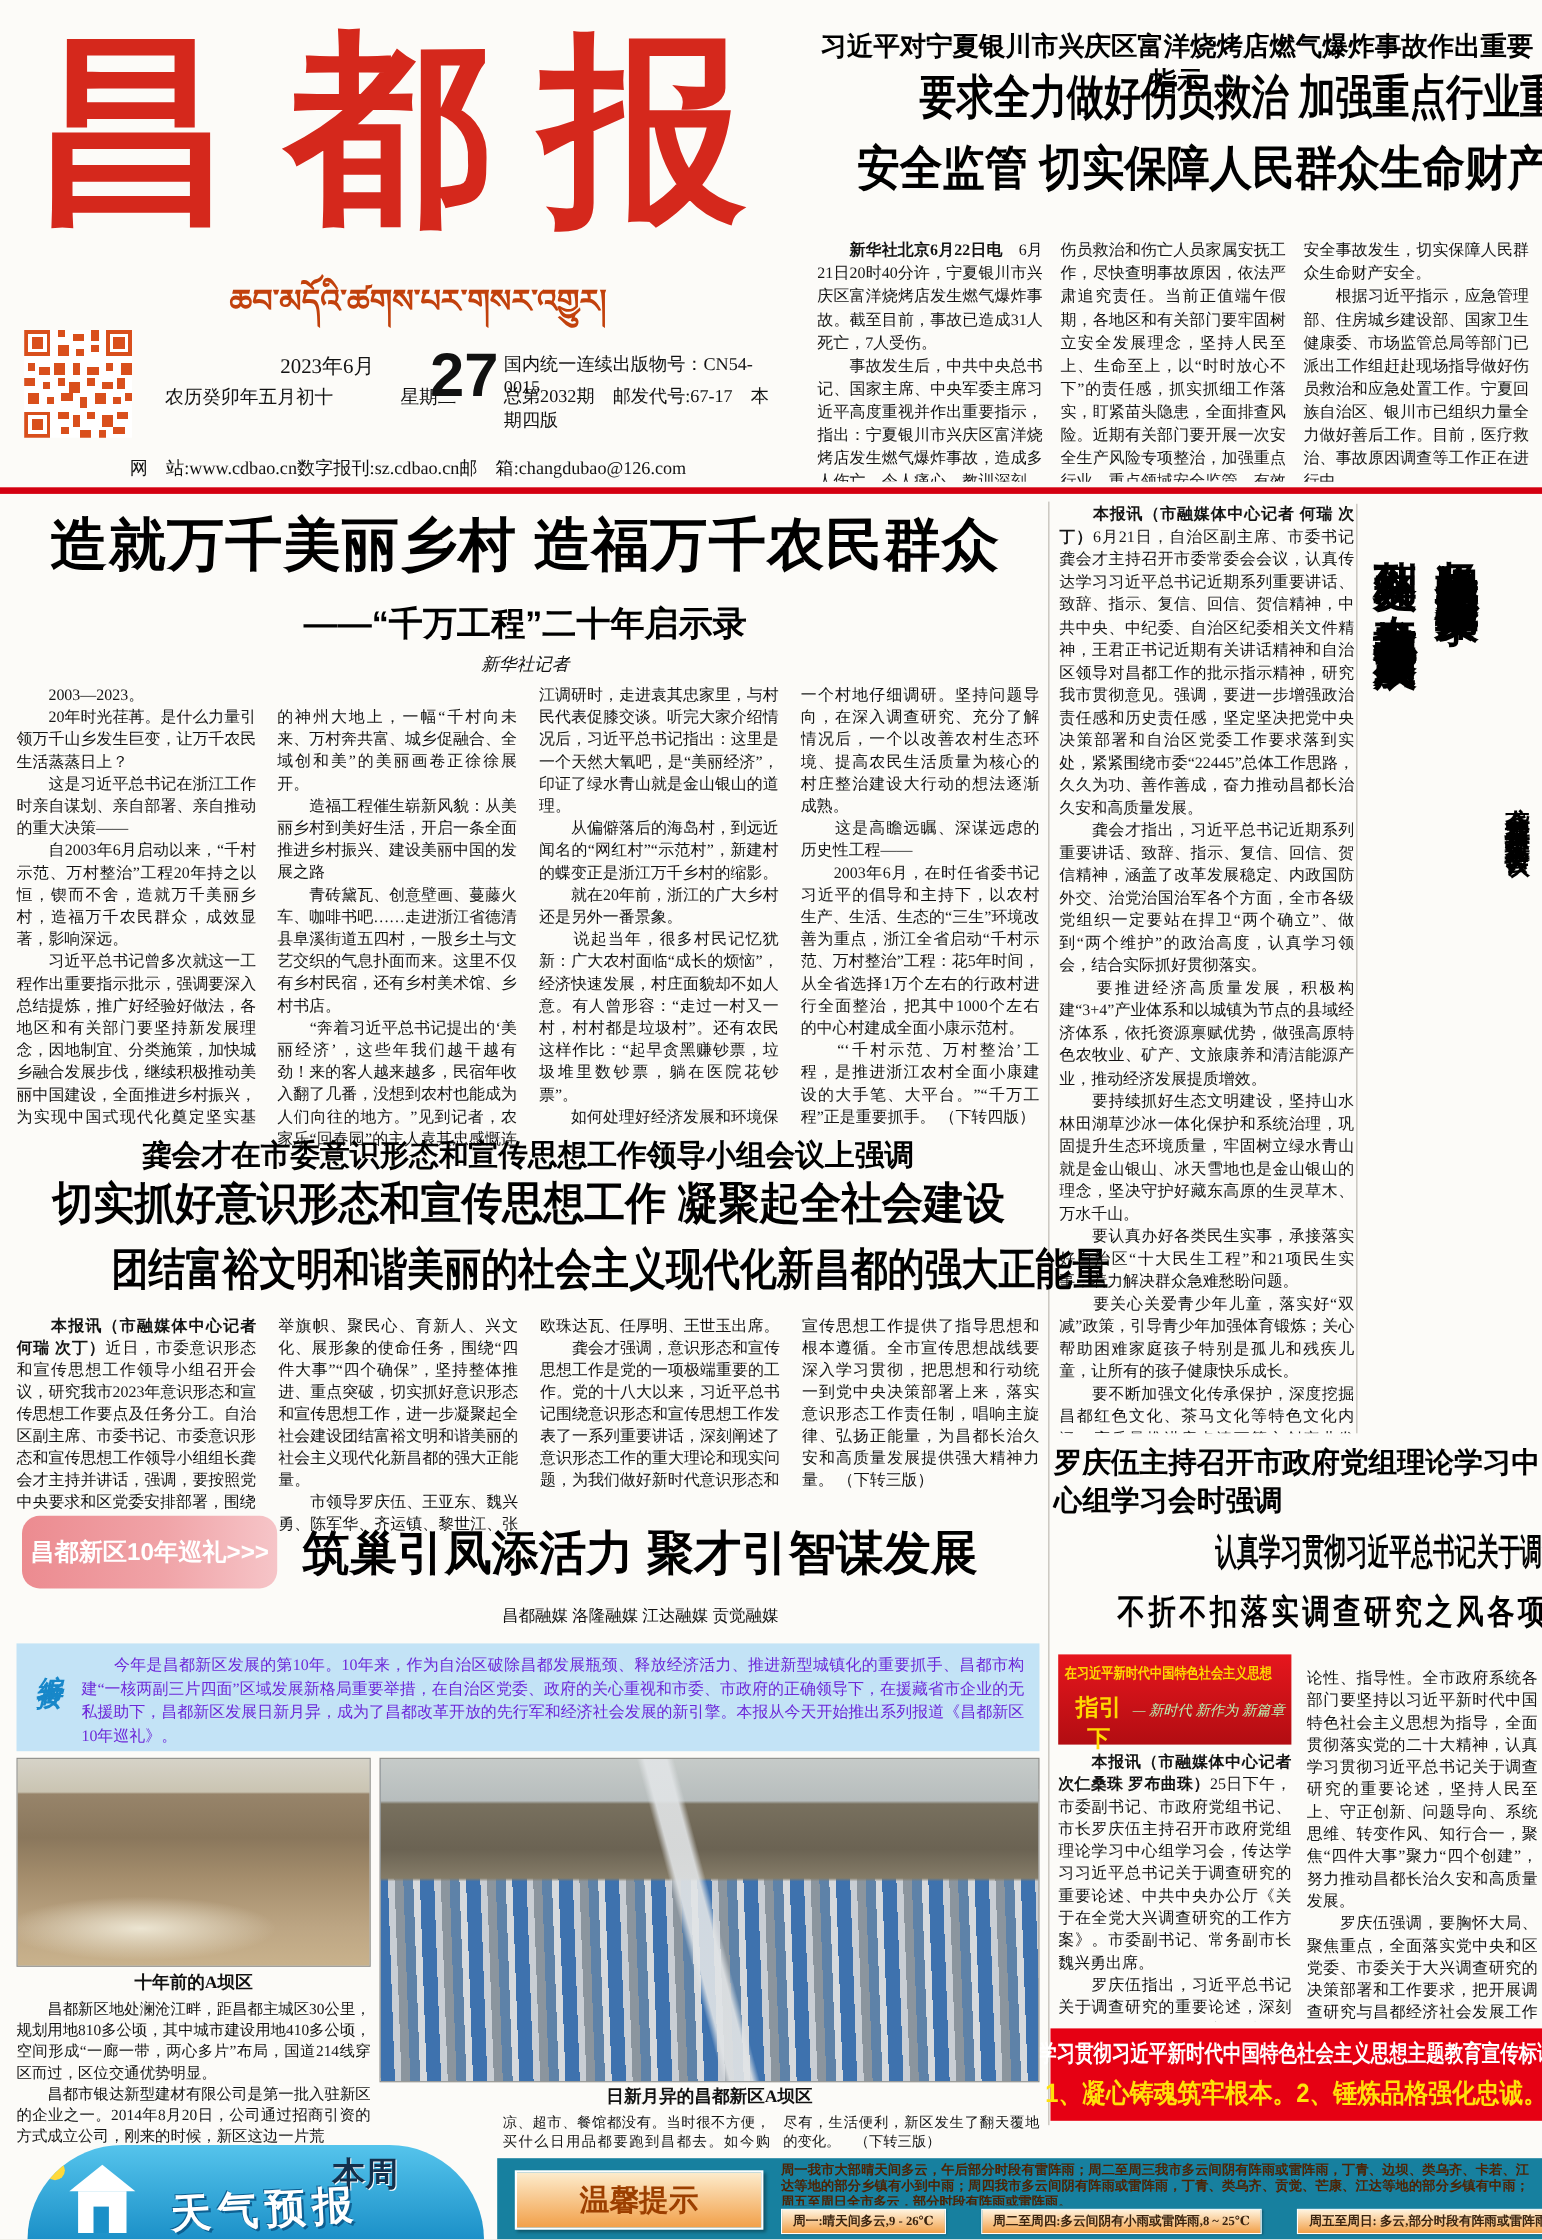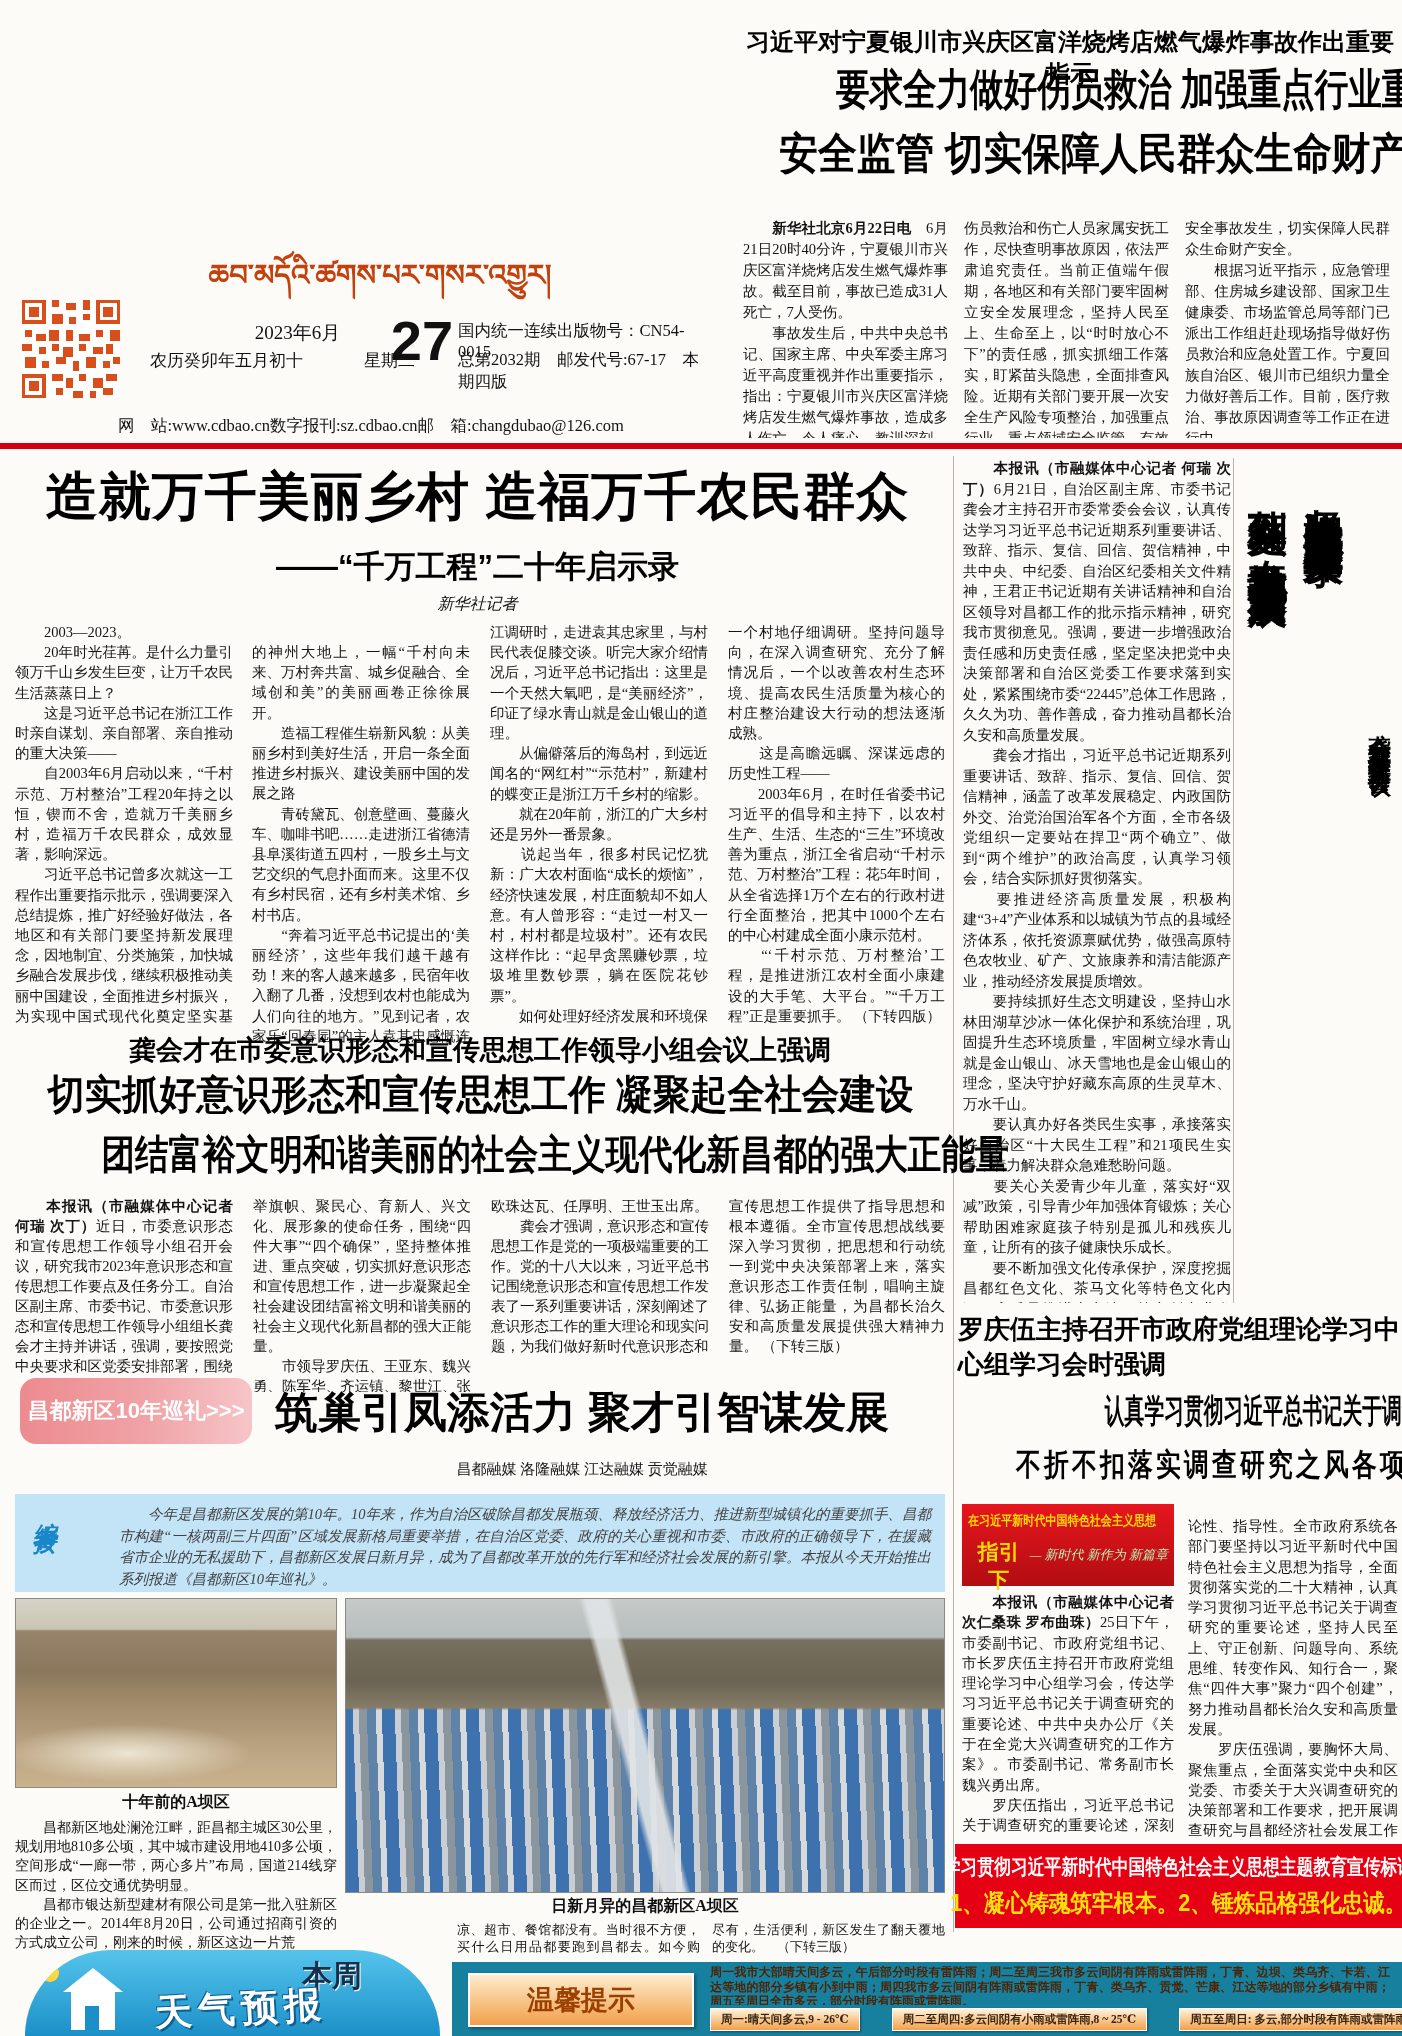--- a/index.html
+++ b/index.html
@@ -20,21 +20,21 @@
   .tibetan{font-size:29px;line-height:46px;color:#c2410c;font-weight:bold;}
   .bluebar{background:#1a67b0;color:#fff;display:flex;align-items:center;justify-content:space-around;font-size:20px;}
   .redrule{background:#d40011;}
   
   .k24{font-size:24px;} .k27{font-size:27px;}
   .bigblack{color:#000;}
   
   .notebox{background:#c3e3f6;display:flex;align-items:flex-start;box-sizing:border-box;padding:10px 14px;}
   .notelabel{writing-mode:vertical-rl;text-orientation:upright;color:#1787c9;font-size:23px;font-weight:bold;
              font-style:italic;letter-spacing:4px;margin-right:14px;flex:none;}
-  .notetext{font-size:14.5px;line-height:21.5px;text-align:justify;color:#404040;font-style:italic;margin-left:45px;}
+  .notetext{font-size:14.5px;line-height:21.5px;text-align:justify;color:#6d28d9;}
   
   .badge{background:linear-gradient(90deg,#ec8b90 0%,#f0a3a7 55%,#f6c5c8 100%);border-radius:16px;
          color:#fff;display:flex;align-items:center;justify-content:center;}
   
   .logobox{background:linear-gradient(180deg,#e6161d 0%,#b20d12 100%);color:#ffd900;box-sizing:border-box;
            padding:8px 6px;text-align:center;}
   
   .slogan{background:#e60013;display:flex;flex-direction:column;align-items:center;justify-content:center;gap:6px;}
   
   .wx-logo{border-radius:210px 210px 0 0;background:linear-gradient(180deg,#55c4ec 0%,#1b90c8 100%);overflow:hidden;}
@@ -45,20 +45,21 @@
   .wxtext{font-size:12px;line-height:14.5px;color:#4e2203;text-align:justify;overflow:hidden;font-weight:bold;}
   .wxbox{display:inline-block;background:linear-gradient(180deg,#fff3dd 0%,#f2a049 100%);border:1px solid #fff;
          box-shadow:1px 1px 2px rgba(0,0,0,.4);font-size:11.5px;font-weight:bold;color:#3a2410;
          padding:3px 10px;margin-right:28px;white-space:nowrap;}
 </style>
 </head>
 <body>
 
 <div class="page">
 
+  <div class="abs masttitle" style="left:28px;top:0px;width:670px;height:245px;">昌都报</div>
 
   <div class="abs tibetan ctr" style="left:180px;top:252px;width:400px;">ཆབ་མདོའི་ཚགས་པར་གསར་འགྱུར།</div>
 
   <div class="abs" style="left:22px;top:300px;width:98px;height:98px;">
     <svg width="98" height="98" viewBox="0 0 29 29" shape-rendering="crispEdges">
       <rect width="29" height="29" fill="#ffffff"></rect>
       <g fill="#d94f1c">
         <rect x="0" y="0" width="7" height="7"></rect>
           <rect x="22" y="0" width="7" height="7"></rect>
           <rect x="0" y="22" width="7" height="7"></rect>

